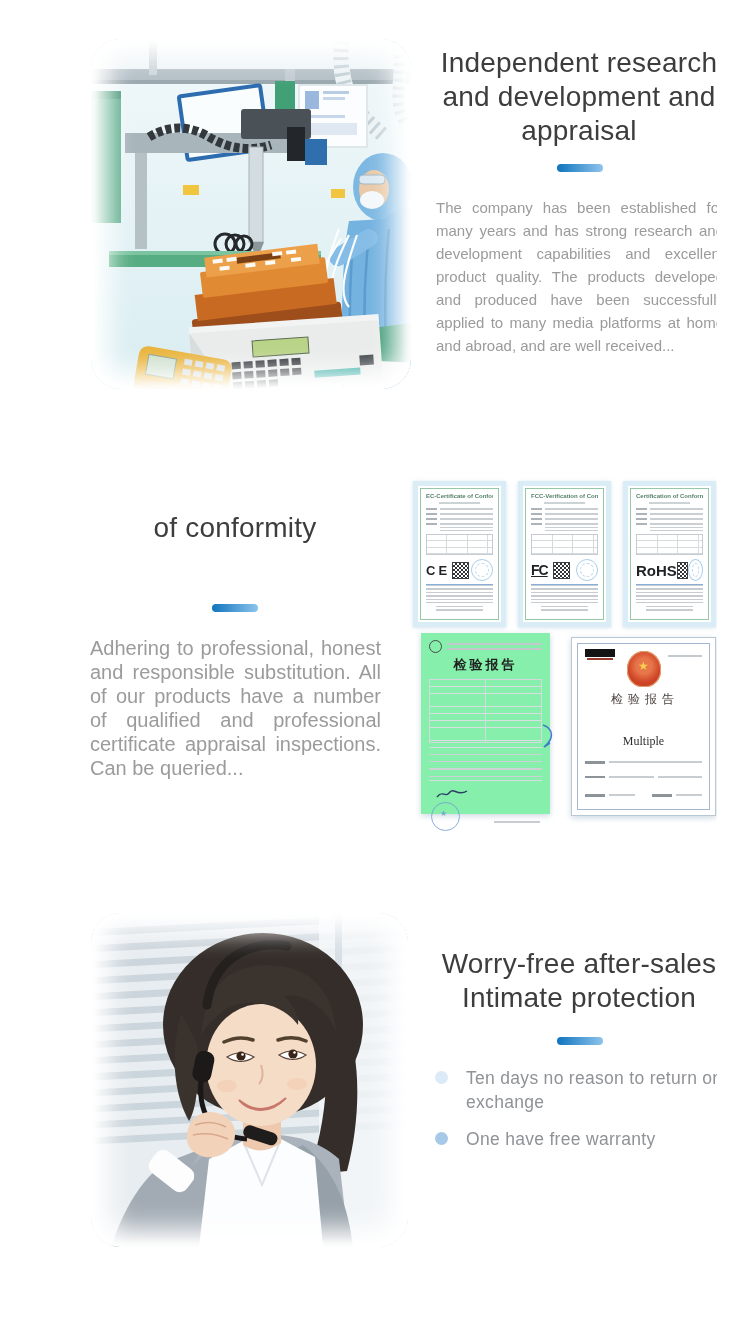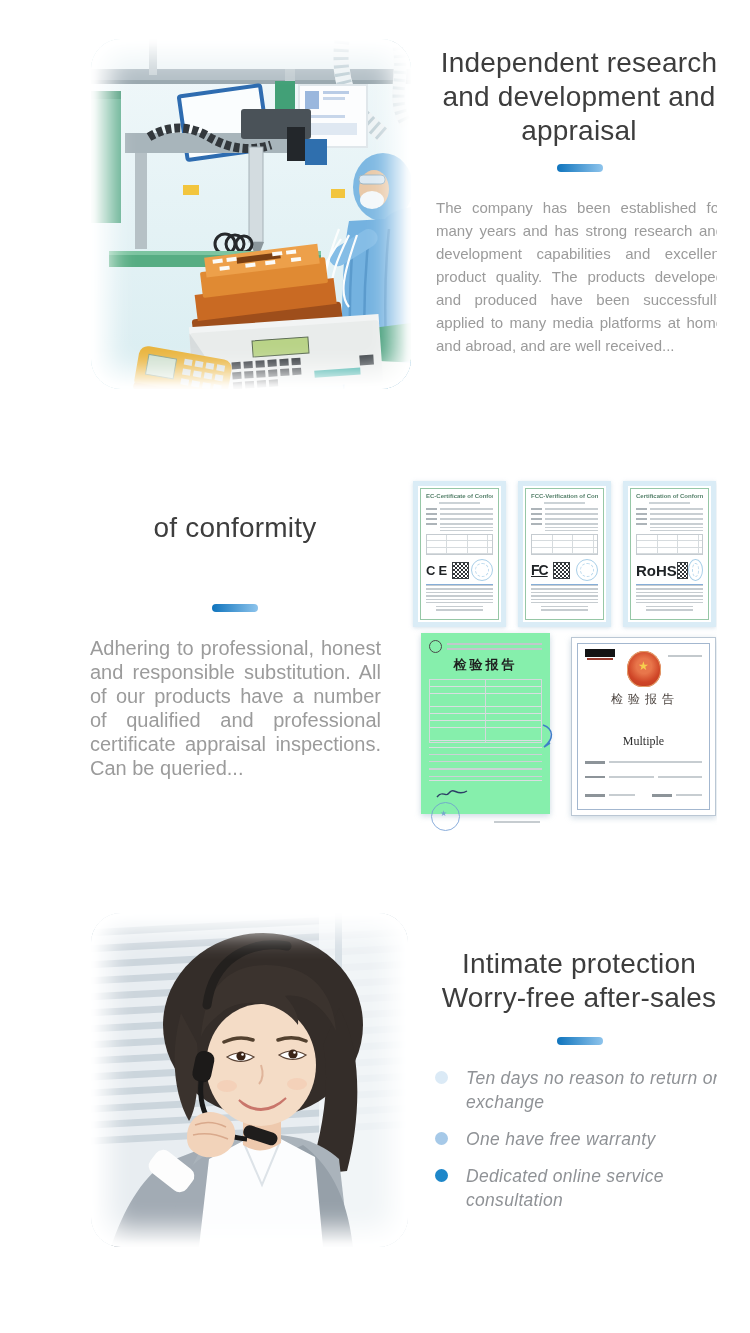--- a/index.html
+++ b/index.html
@@ -25,21 +25,21 @@
   .b2{left:57px;top:621px;width:291px;font-size:20px;line-height:24px;}
   .t1{left:396px;top:31px;width:300px;}
   .t2{left:52px;top:496px;width:300px;}
   .t3{left:396px;top:932px;width:300px;}
   .d1{left:524px;top:149px;}
   .d2{left:179px;top:589px;}
   .d3{left:524px;top:1022px;}
 
   
   .bullets{position:absolute;left:402px;top:1051px;width:292px;}
-  .bullet{display:flex;align-items:flex-start;margin-bottom:13px;font-style:italic;}
+  .bullet{display:flex;align-items:flex-start;margin-bottom:13px;}
   .dot{flex:0 0 13px;width:13px;height:13px;border-radius:50%;margin:5px 18px 0 0;background:#cfe4f2;}
   .btext{color:#8f9296;font-size:17.5px;line-height:24px;letter-spacing:.3px;}
 
   
   .cert{position:absolute;width:93px;height:146px;background:#fff;border:5px solid #daecf6;
     box-shadow:0 1px 4px rgba(140,175,200,.35);box-sizing:border-box;}
   .cert-in{position:absolute;inset:2px;border:1px solid #96c7a6;padding:4px 5px 3px;box-sizing:border-box;}
   .cert1{left:380px;top:466px;}
   .cert2{left:485px;top:466px;}
   .cert3{left:590px;top:466px;}
@@ -488,33 +488,29 @@
       <g transform="rotate(38 80 257)">
           <rect x="58" y="244" width="46" height="27" rx="9" fill="#fdfdfd"></rect>
         </g>
       <path d="M96,224 C96,205 112,196 126,200 C140,204 147,214 143,228 C139,242 120,248 108,242 C98,237 96,232 96,224 Z" fill="#f2d3ba"></path>
       <path d="M104,212 q15,-6 31,2 M102,222 q17,-4 35,4" stroke="#d9a98c" stroke-width="1.5" fill="none"></path>
     </svg>
     <div class="fade"></div>
   </div>
 
   <div class="h-title t3">
+    <div>Worry-free after-sales</div>
     <div>Intimate protection</div>
-    <div>Worry-free after-sales</div>
   </div>
   <div class="divider d3"></div>
 
   <div class="bullets">
     <div class="bullet">
       <div class="dot" style="background: rgb(219, 234, 246);"></div>
       <div class="btext">Ten days no reason to return or exchange</div>
     </div>
     <div class="bullet">
       <div class="dot" style="background: rgb(166, 201, 232);"></div>
       <div class="btext">One have free warranty</div>
     </div>
-    <div class="bullet">
-      <div class="dot" style="background: rgb(30, 135, 201);"></div>
-      <div class="btext">Dedicated online service consultation</div>
-    </div>
   </div>
 
 </div>
 
 </body></html>

